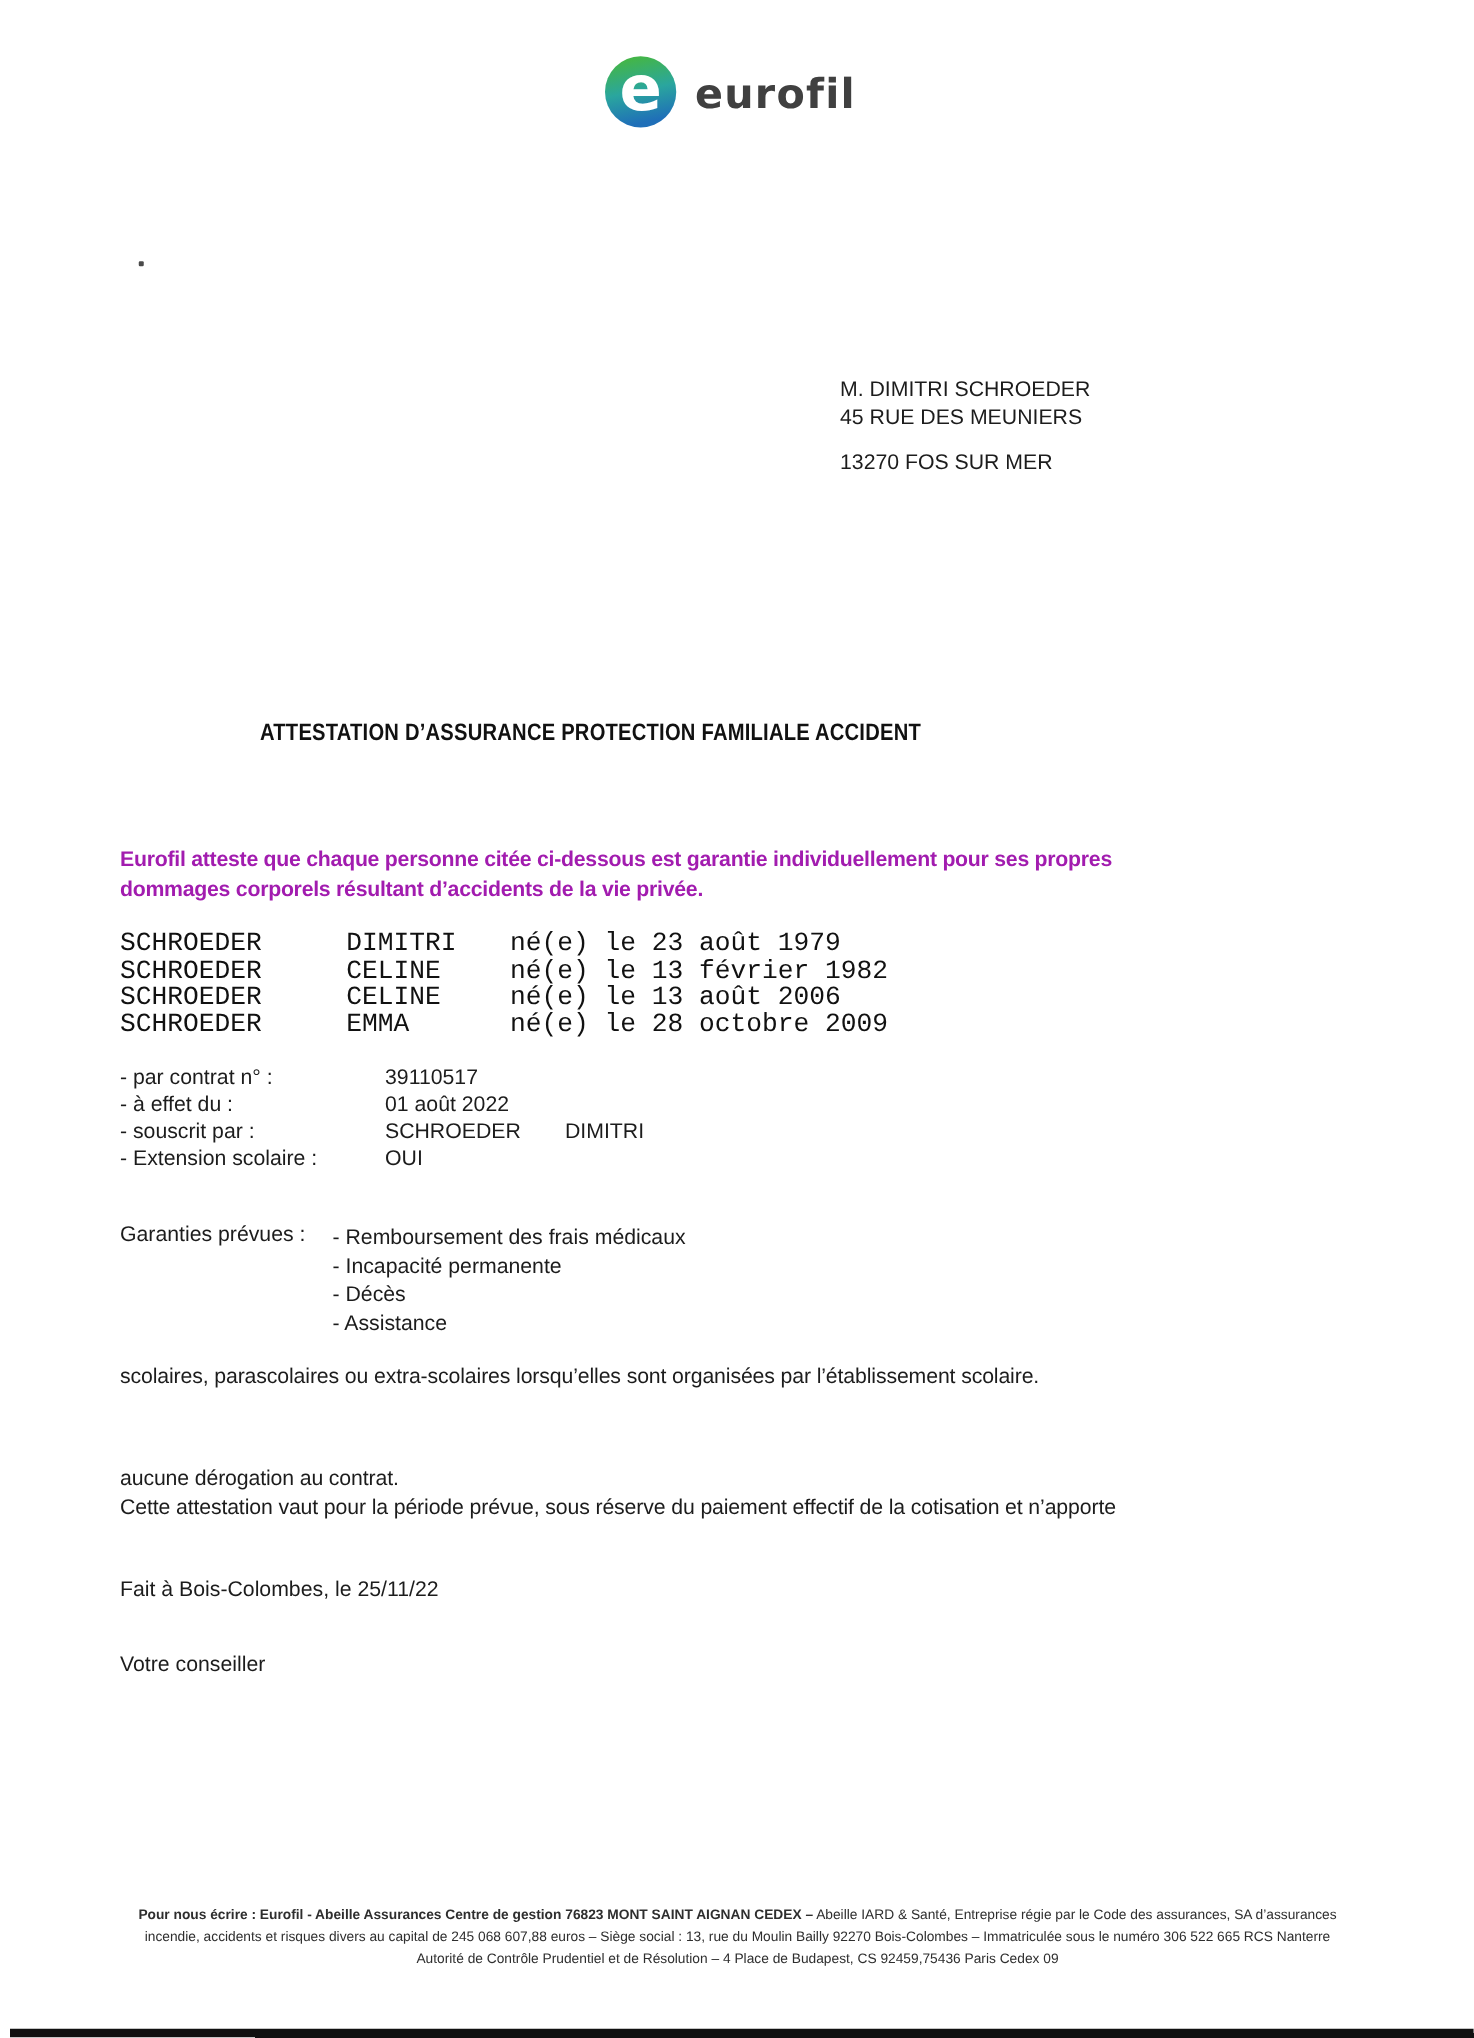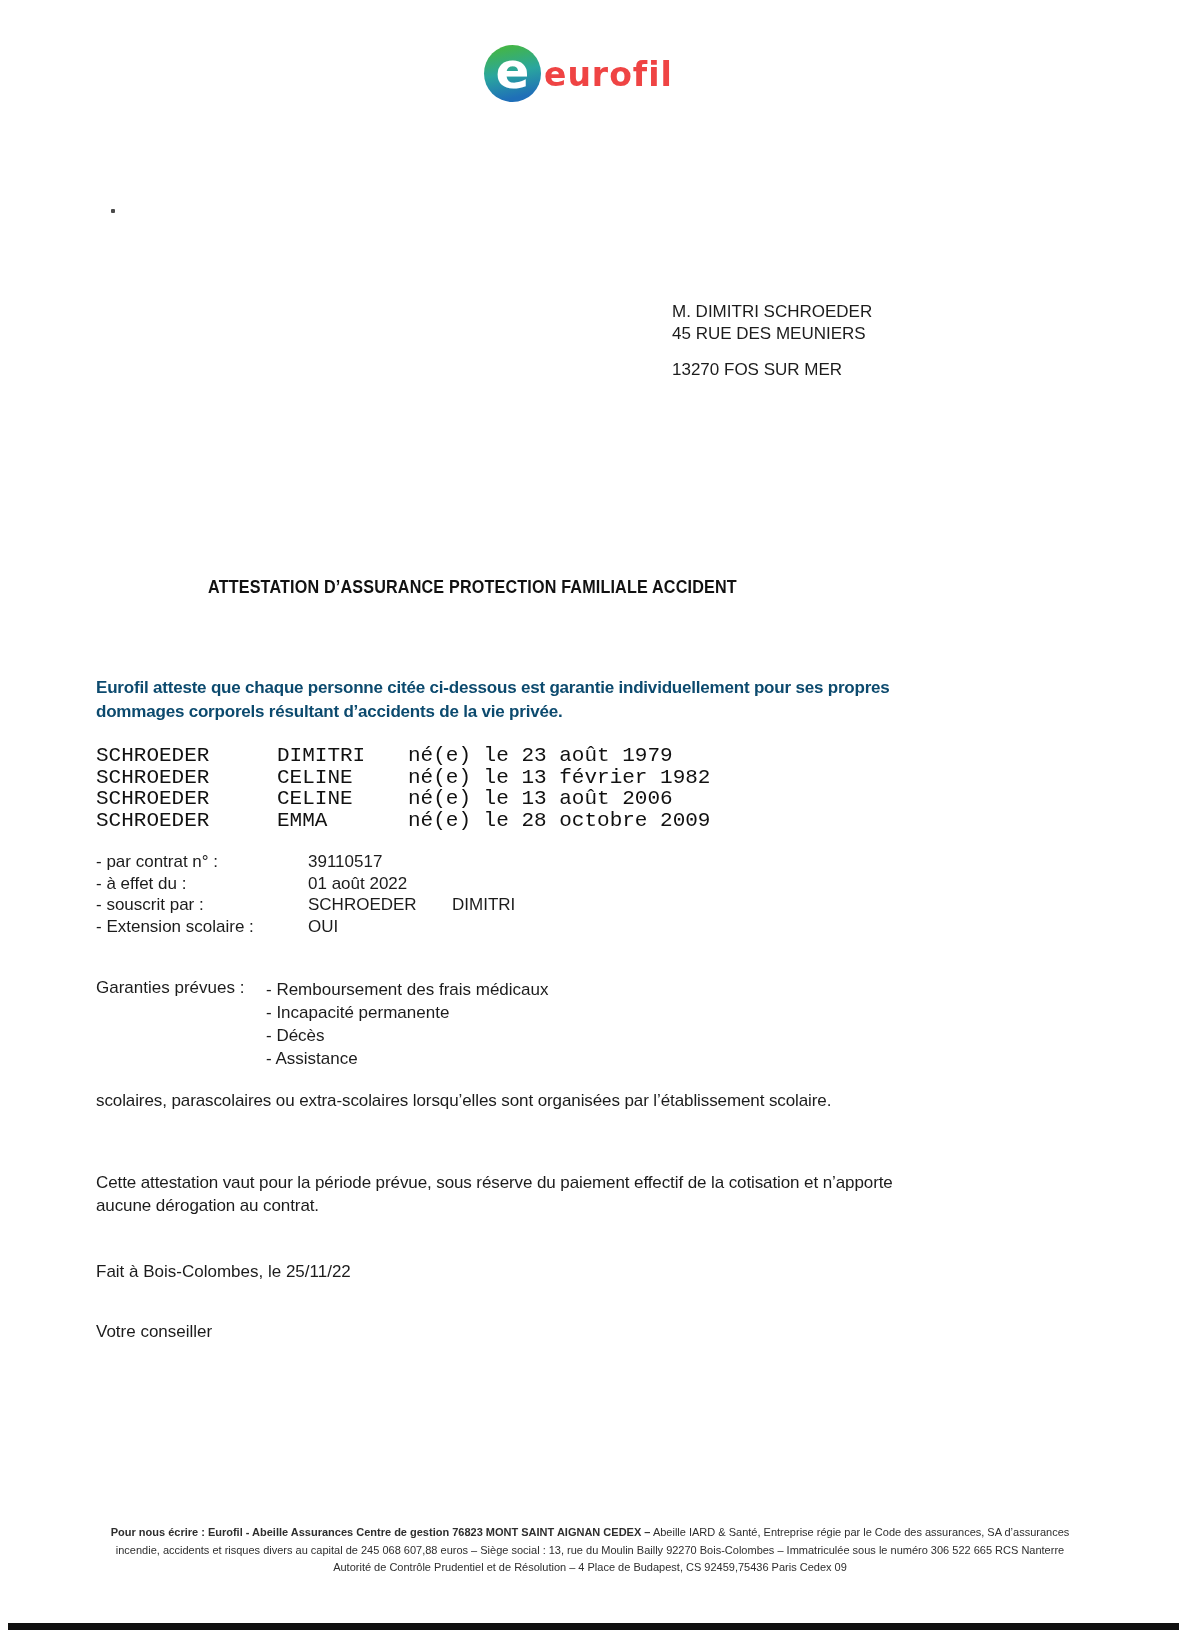--- a/index.html
+++ b/index.html
@@ -17,41 +17,41 @@
   .logo-circle {
     width:57px; height:57px; border-radius:50%;
     background:linear-gradient(168deg,#43b549 10%,#2aa69e 48%,#1f6fb8 86%);
     display:flex; align-items:center; justify-content:center;
   }
   .logo-e {
     font-family:"DejaVu Sans", sans-serif; font-weight:bold;
     color:#ffffff; font-size:50px; line-height:50px; margin-top:-6px;
   }
   .logo-word {
-    margin-left:3px; margin-top:13px;
+    margin-left:15px; margin-top:13px;
     font-family:"DejaVu Sans", sans-serif; font-weight:bold;
-    font-size:33px; line-height:33px; color:#ef4444; letter-spacing:1px;
+    font-size:33px; line-height:33px; color:#404040; letter-spacing:1px;
   }
 
   .stray-dot { position:absolute; left:111px; top:209px; width:4px; height:4px; background:#4a4a4a; border-radius:1px; }
 
   
   .recipient { position:absolute; left:672px; top:301px; font-size:17px; line-height:22px; }
   .recipient-city { margin-top:14px; }
 
   
   .title {
     position:absolute; left:208px; top:576px;
     font-size:19px; font-weight:bold; white-space:nowrap;
     transform:scaleX(0.85); transform-origin:0 50%;
     letter-spacing:0.2px; color:#111;
   }
 
   
-  .intro { position:absolute; left:96px; top:676px; font-size:17px; font-weight:bold; line-height:24px; letter-spacing:-0.2px; color:#0c4a6e; }
+  .intro { position:absolute; left:96px; top:676px; font-size:17px; font-weight:bold; line-height:24px; letter-spacing:-0.2px; color:#a21caf; }
 
   
   .insured { position:absolute; left:96px; top:745px; font-family:"Liberation Mono","DejaVu Sans Mono",monospace; font-size:21px; line-height:21.7px; color:#111; }
   .i-row { display:flex; white-space:pre; }
   .i-last { width:181px; }
   .i-first { width:131px; }
 
   
   .contract { position:absolute; left:96px; top:851px; font-size:17px; line-height:21.5px; }
   .c-row { display:flex; }
@@ -144,22 +144,22 @@
     <div>- Remboursement des frais médicaux</div>
     <div>- Incapacité permanente</div>
     <div>- Décès</div>
     <div>- Assistance</div>
   </div>
 
   <div class="p1">
       <div>scolaires, parascolaires ou extra-scolaires lorsqu’elles sont organisées par l’établissement scolaire.</div>
     </div>
   <div class="p2">
+      <div>aucune dérogation au contrat.</div>
       <div>Cette attestation vaut pour la période prévue, sous réserve du paiement effectif de la cotisation et n’apporte</div>
-      <div>aucune dérogation au contrat.</div>
     </div>
 
   <div class="place-date">Fait à Bois-Colombes, le 25/11/22</div>
   <div class="signoff">Votre conseiller</div>
 
   <div class="footer">
     <div class="f-line">
       <span class="f-bold">Pour nous écrire : Eurofil - Abeille Assurances Centre de gestion 76823 MONT SAINT AIGNAN CEDEX –</span><span> Abeille IARD &amp; Santé, Entreprise régie par le Code des assurances, SA d’assurances</span>
     </div>
     <div class="f-line">incendie, accidents et risques divers au capital de 245 068 607,88 euros – Siège social : 13, rue du Moulin Bailly 92270 Bois-Colombes – Immatriculée sous le numéro 306 522 665 RCS Nanterre</div>

